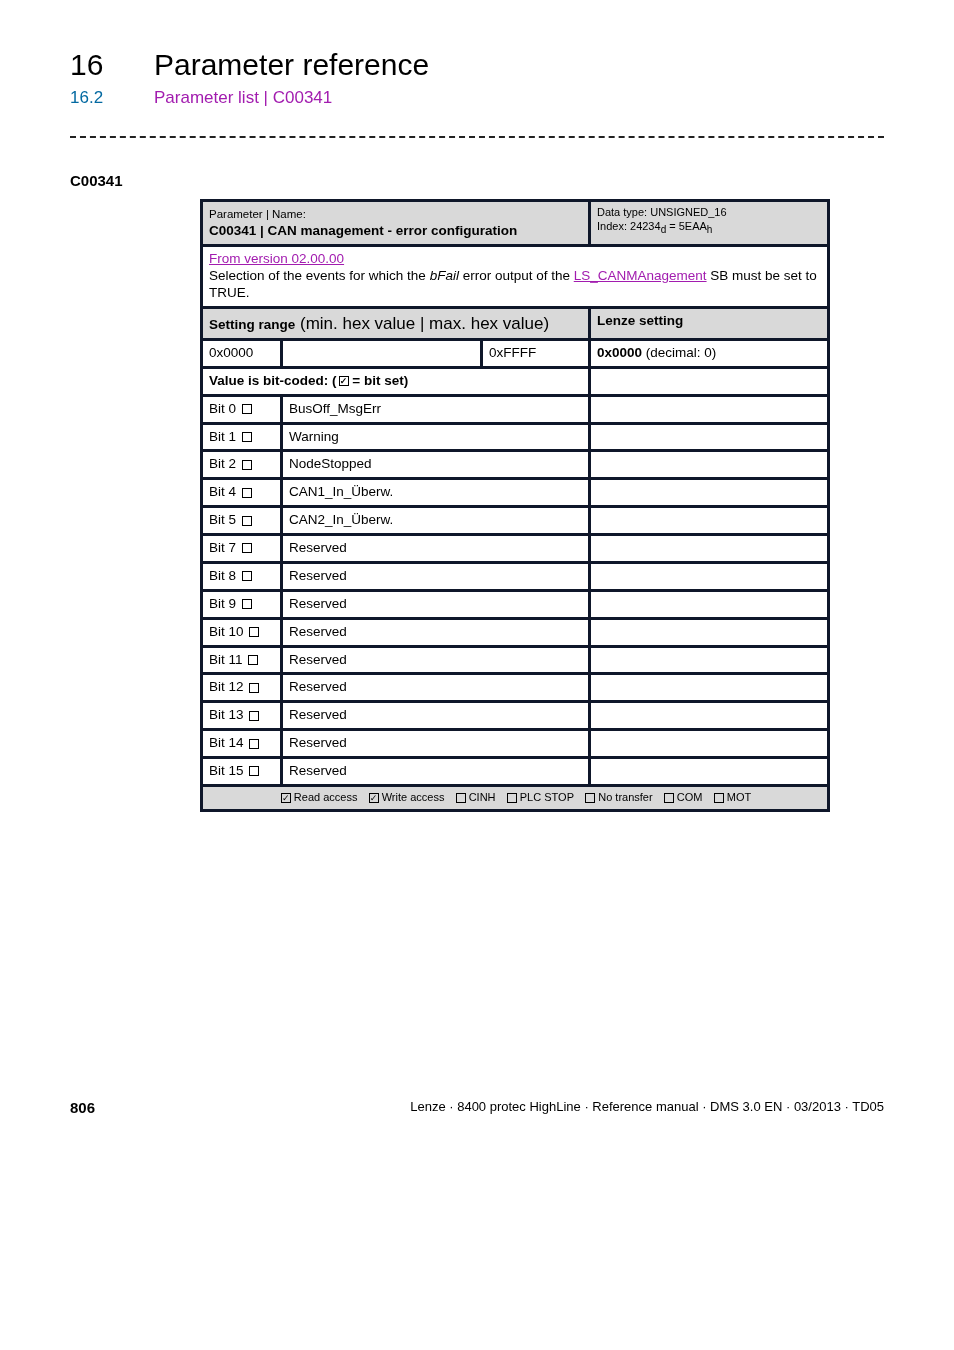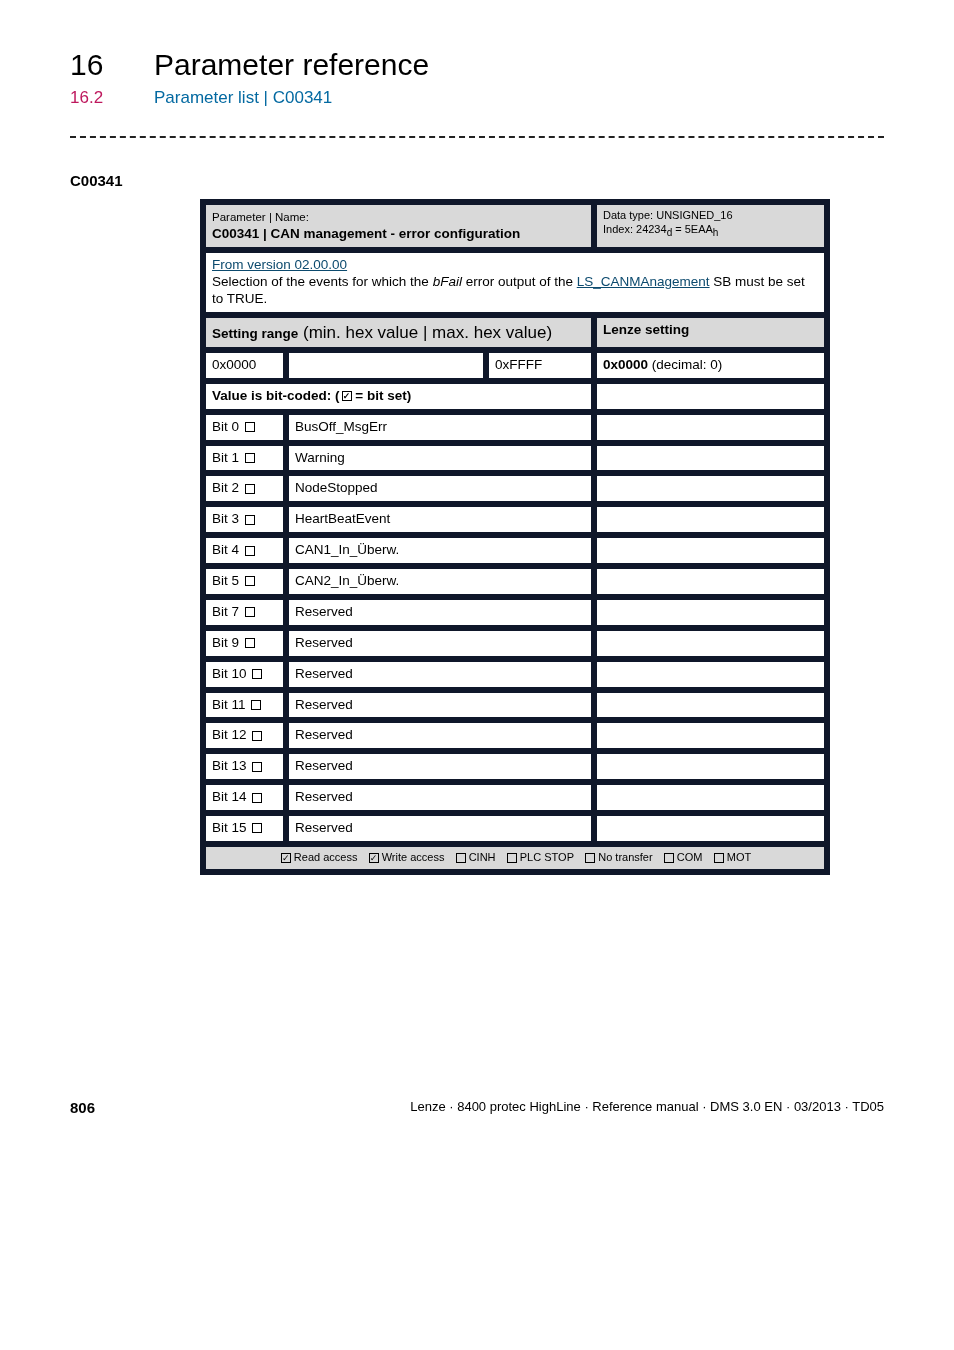--- a/index.html
+++ b/index.html
@@ -25,27 +25,27 @@
     font-weight: 400;
     line-height: 1.1;
   }
   .hdr-title {
     font-size: 30px;
     font-weight: 400;
     line-height: 1.1;
   }
   .sub-num {
     font-size: 17px;
-    color: #be185d;
+    color: #0369a1;
     line-height: 1.25;
     margin-top: 6px;
   }
   .sub-text {
     font-size: 17px;
-    color: #0369a1;
+    color: #a21caf;
     line-height: 1.25;
     margin-top: 6px;
   }
   .hdr-row { display: flex; align-items: baseline; }
   .hdr-col1 { width: 84px; flex: none; }
   .rule {
     margin-top: 28px;
     border: none;
     height: 0;
     border-top: 2px dashed #222;
@@ -60,31 +60,31 @@
   .param-table {
     margin-top: 10px;
     margin-left: 130px;
     width: 630px;
     border: 1px solid #000;
     border-collapse: collapse;
     font-size: 13.5px;
     line-height: 1.25;
   }
   .param-table td, .param-table th {
-    border: 6px solid #0f172a;
+    border: 3px solid #0f172a;
     padding: 4px 6px;
     vertical-align: top;
     text-align: left;
     font-weight: normal;
   }
   .shaded { background: #d9d9d9; }
   .param-title .label { font-size: 11.5px; }
   .param-title .code  { font-size: 13.5px; font-weight: 600; }
   .dtype { font-size: 11px; text-align: right; }
-  .link { color: #0c4a6e; text-decoration: underline; }
+  .link { color: #a21caf; text-decoration: underline; }
   .ital { font-style: italic; }
   .row-setting-label { font-weight: 600; }
   .row-lenze-label   { font-weight: 600; }
   .col-bit { width: 65px; text-align: right; padding-right: 8px; }
   .checkbox {
     display: inline-block;
     width: 10px; height: 10px;
     border: 1px solid #000;
     vertical-align: middle;
     margin-left: 2px;
@@ -193,36 +193,36 @@
           <td class="col-bit"><span>Bit 1</span>&nbsp;<span class="checkbox"></span></td>
           <td colspan="2">Warning</td>
           <td></td>
         </tr>
     <tr>
           <td class="col-bit"><span>Bit 2</span>&nbsp;<span class="checkbox"></span></td>
           <td colspan="2">NodeStopped</td>
           <td></td>
         </tr>
     <tr>
-          <td class="col-bit"><span>Bit 3</span>&nbsp;<span class="checkbox"></span></td>
-          <td colspan="2">HeartBeatEvent</td>
-          <td></td>
-        </tr>
-    <tr>
           <td class="col-bit"><span>Bit 4</span>&nbsp;<span class="checkbox"></span></td>
           <td colspan="2">CAN1_In_Überw.</td>
           <td></td>
         </tr>
     <tr>
           <td class="col-bit"><span>Bit 5</span>&nbsp;<span class="checkbox"></span></td>
           <td colspan="2">CAN2_In_Überw.</td>
           <td></td>
         </tr>
     <tr>
           <td class="col-bit"><span>Bit 7</span>&nbsp;<span class="checkbox"></span></td>
+          <td colspan="2">Reserved</td>
+          <td></td>
+        </tr>
+    <tr>
+          <td class="col-bit"><span>Bit 8</span>&nbsp;<span class="checkbox"></span></td>
           <td colspan="2">Reserved</td>
           <td></td>
         </tr>
     <tr>
           <td class="col-bit"><span>Bit 9</span>&nbsp;<span class="checkbox"></span></td>
           <td colspan="2">Reserved</td>
           <td></td>
         </tr>
     <tr>
           <td class="col-bit"><span>Bit 10</span>&nbsp;<span class="checkbox"></span></td>

